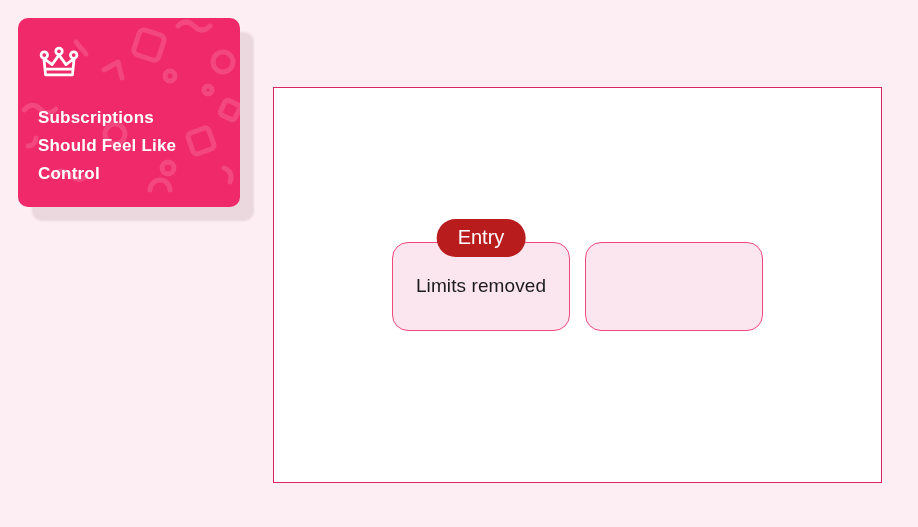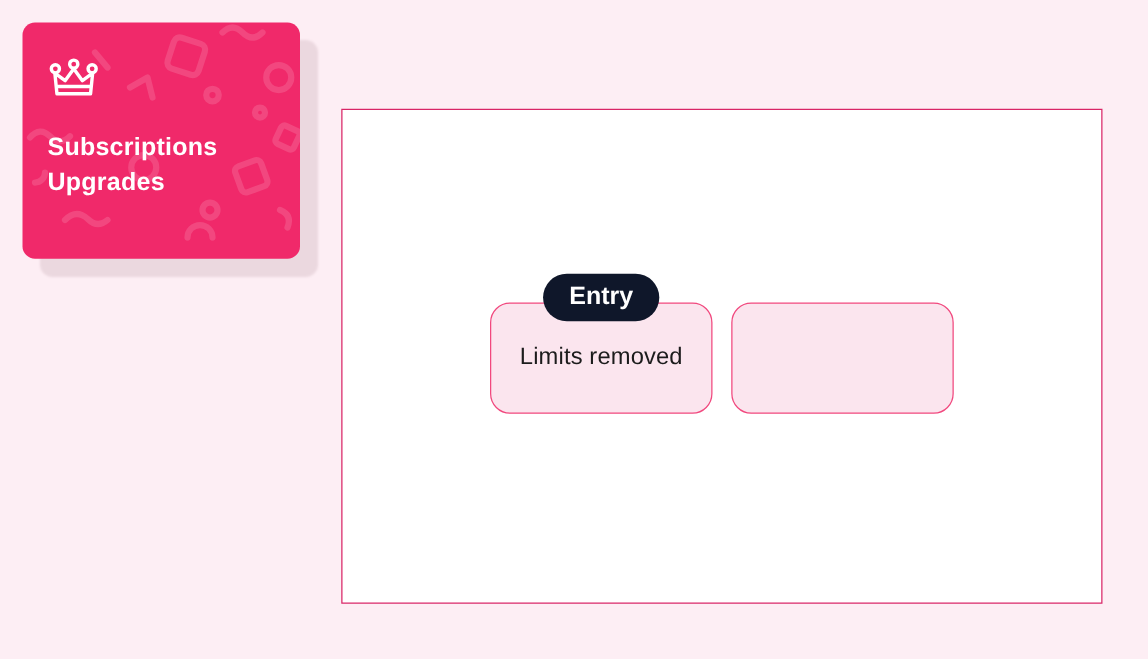--- a/index.html
+++ b/index.html
@@ -38,21 +38,21 @@
     top: 26px;
     width: 42px;
     height: 42px;
   }
   .title-text {
     position: absolute;
     left: 20px;
     top: 86px;
     width: 186px;
     color: #FFFFFF;
-    font-size: 20px;
+    font-size: 17px;
     line-height: 28px;
     font-weight: 700;
     letter-spacing: 0.2px;
   }
 
   
   .panel {
     position: absolute;
     left: 273px;
     top: 87px;
@@ -82,25 +82,25 @@
     align-items: center;
     justify-content: center;
   }
   .tier-pill {
     position: absolute;
     top: -24px;
     left: 50%;
     transform: translateX(-50%);
     height: 38px;
     padding: 0 21px;
-    background: #0f172a;
+    background: #b91c1c;
     border-radius: 19px;
     color: #FFFFFF;
     font-size: 20px;
-    font-weight: 700;
+    font-weight: 400;
     display: flex;
     align-items: center;
     justify-content: center;
     white-space: nowrap;
   }
   .tier-label {
     color: #1C1C1C;
     font-size: 19px;
     font-weight: 400;
     letter-spacing: 0.1px;
@@ -133,21 +133,22 @@
   <svg class="crown" viewBox="0 0 40 34" fill="none" stroke="#FFFFFF" stroke-width="2.6" stroke-linecap="round" stroke-linejoin="round">
     <circle cx="6" cy="7.5" r="3.1"></circle>
     <circle cx="20" cy="4" r="3.1"></circle>
     <circle cx="34" cy="7.5" r="3.1"></circle>
     <path d="M7.2 26.5 L5.6 10.8 L13.4 16.6 L20 7.4 L26.6 16.6 L34.4 10.8 L32.8 26.5 Z"></path>
     <path d="M7.6 21 L32.4 21"></path>
   </svg>
 
   <div class="title-text">
     <div>Subscriptions</div>
-    <div>Upgrades</div>
+    <div>Should Feel Like</div>
+    <div>Control</div>
   </div>
 </div>
 
 <div class="panel">
   <div class="tiers-row">
 
     <div class="tier-card">
       <div class="tier-pill">Entry</div>
       <div class="tier-label">Limits removed</div>
     </div>

